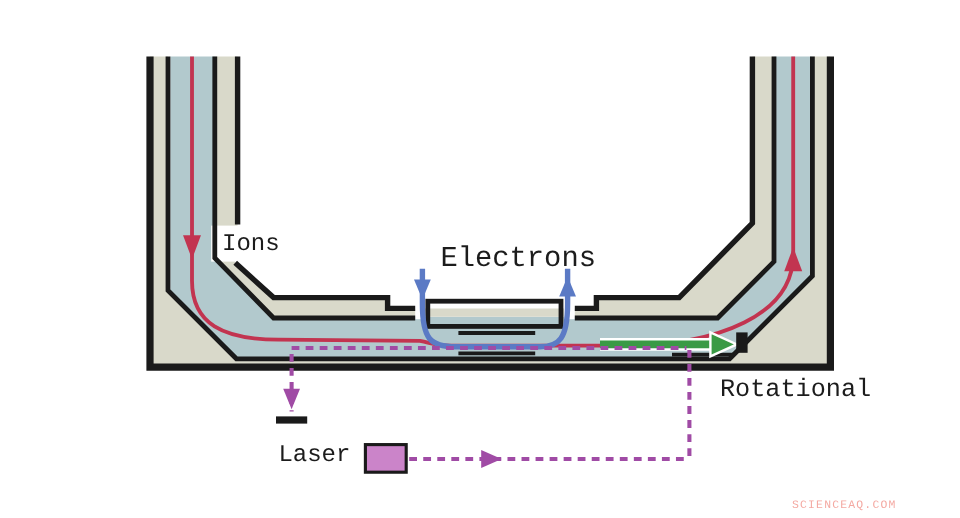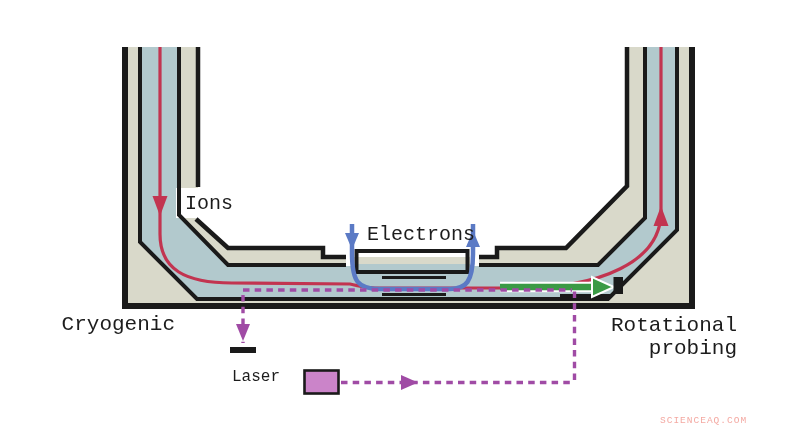--- a/index.html
+++ b/index.html
@@ -1,24 +1,24 @@
 <!DOCTYPE html>
 <html style="--ion_beam: #c23450; --electron_beam: #5b7ac5; --laser_beam: #a04ba5; --laser_box_fill: #cb84c9; --neutral_beam: #3a9a45; --body_fill: #d9d9ca; --channel_fill: #b2c9cd; --outline: #1a1a1a; --text: #1c1c1c; --watermark: #f4a9a2; --background: #ffffff;"><head>
 <meta charset="utf-8">
 <style>
   html,body{margin:0;padding:0;background:var(--background,#fff);}
   .stage{position:relative;width:800px;height:432px;background:var(--background,#fff);overflow:hidden;
          font-family:Liberation Mono, monospace;color:var(--text,#1c1c1c);}
   .stage svg{position:absolute;left:0;top:0;}
   .lbl{position:absolute;color:var(--text,#1c1c1c);white-space:nowrap;}
   .lbl-ions{left:185px;top:192px;font-size:20px;}
-  .lbl-electrons{left:367px;top:223px;font-size:20px;}
+  .lbl-electrons{left:367px;top:203px;font-size:24px;}
   .lbl-cryo{left:20px;top:313px;width:155px;text-align:right;font-size:21px;line-height:24px;}
-  .lbl-laser{left:232px;top:368px;font-size:16px;}
-  .lbl-rot{left:600px;top:314px;width:137px;text-align:right;font-size:21px;line-height:23px;}
+  .lbl-laser{left:232px;top:368px;font-size:20px;}
+  .lbl-rot{left:600px;top:314px;width:137px;text-align:left;font-size:21px;line-height:23px;}
   .lbl-watermark{left:660px;top:415px;font-size:9.5px;letter-spacing:1px;color:var(--watermark,#f4a9a2);}
   .fill-body{fill:var(--body_fill,#d9d9ca);}
   .fill-channel{fill:var(--channel_fill,#b2c9cd);}
   .ink{stroke:var(--outline,#1a1a1a);fill:none;}
   .ink-fill{fill:var(--outline,#1a1a1a);}
   .ion{stroke:var(--ion_beam,#c23450);fill:none;}
   .ion-fill{fill:var(--ion_beam,#c23450);}
   .ele{stroke:var(--electron_beam,#5b7ac5);fill:none;}
   .ele-fill{fill:var(--electron_beam,#5b7ac5);}
   .las{stroke:var(--laser_beam,#a04ba5);fill:none;stroke-dasharray:6.5 5.2;}
@@ -84,21 +84,19 @@
       <path class="las" stroke-width="3.4" d="M341,382.5 L574,382.5"></path>
       <polygon class="las-fill" points="401,375 401,390 418,382.5"></polygon>
       <path class="las" stroke-width="3.4" d="M574.5,380 L574.5,290"></path>
       <rect x="304.5" y="370.5" width="34" height="23" fill="var(--laser_box_fill,#cb84c9)" stroke="var(--outline,#1a1a1a)" stroke-width="2.6"></rect>
     </g>
   </svg>
 
   <div class="lbl lbl-ions">Ions</div>
   <div class="lbl lbl-electrons">Electrons</div>
   <div class="lbl lbl-cryo">
-    <span style="display:block">Cryogenic</span>
   </div>
   <div class="lbl lbl-laser">Laser</div>
   <div class="lbl lbl-rot">
     <span style="display:block">Rotational</span>
-    <span style="display:block">probing</span>
   </div>
   <div class="lbl lbl-watermark">SCIENCEAQ.COM</div>
 </div>
 
 </body></html>

